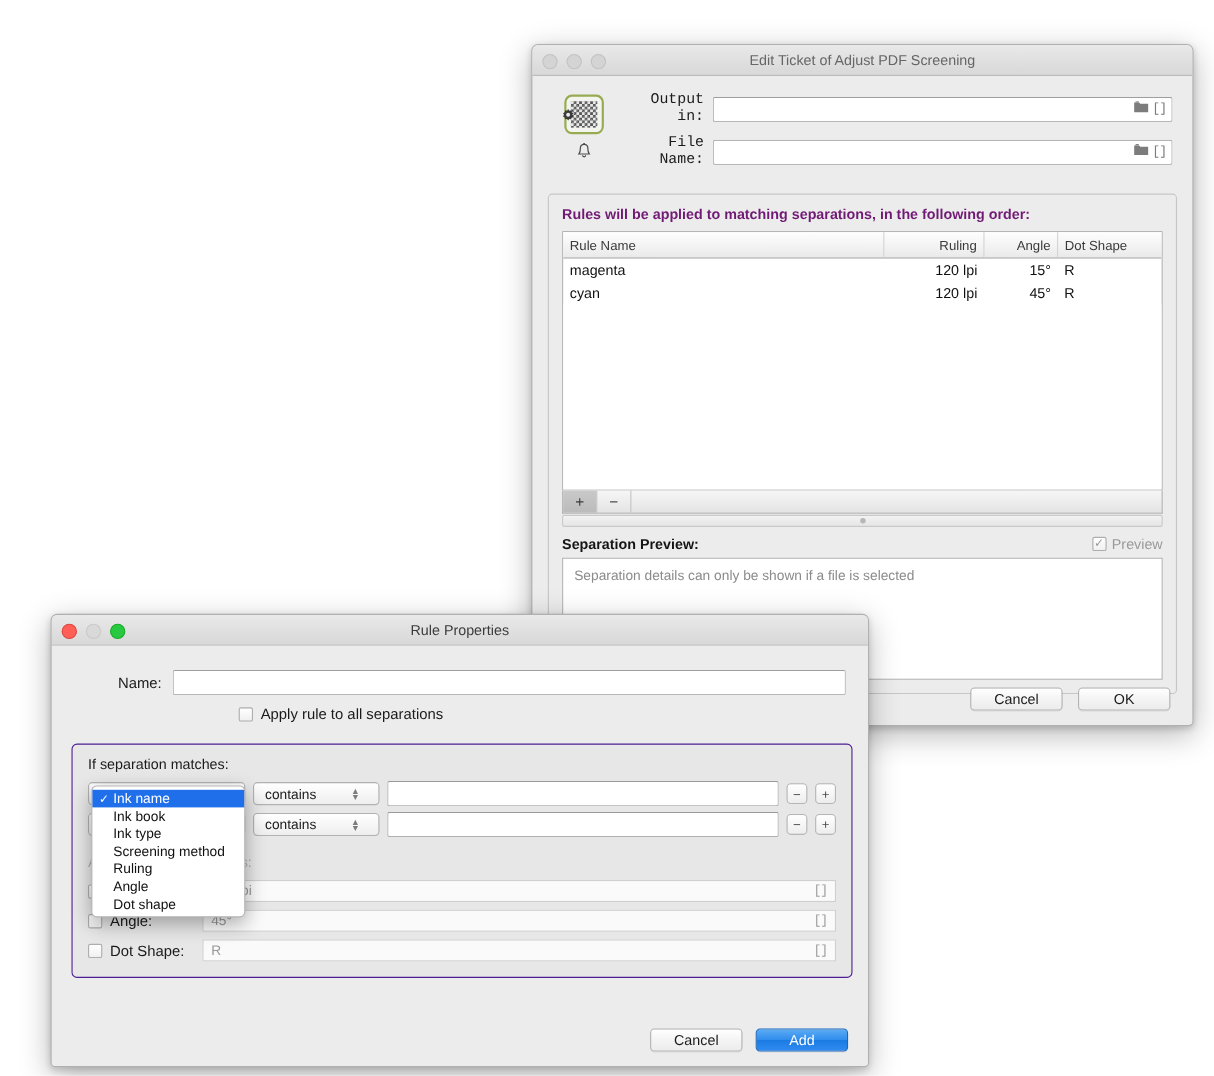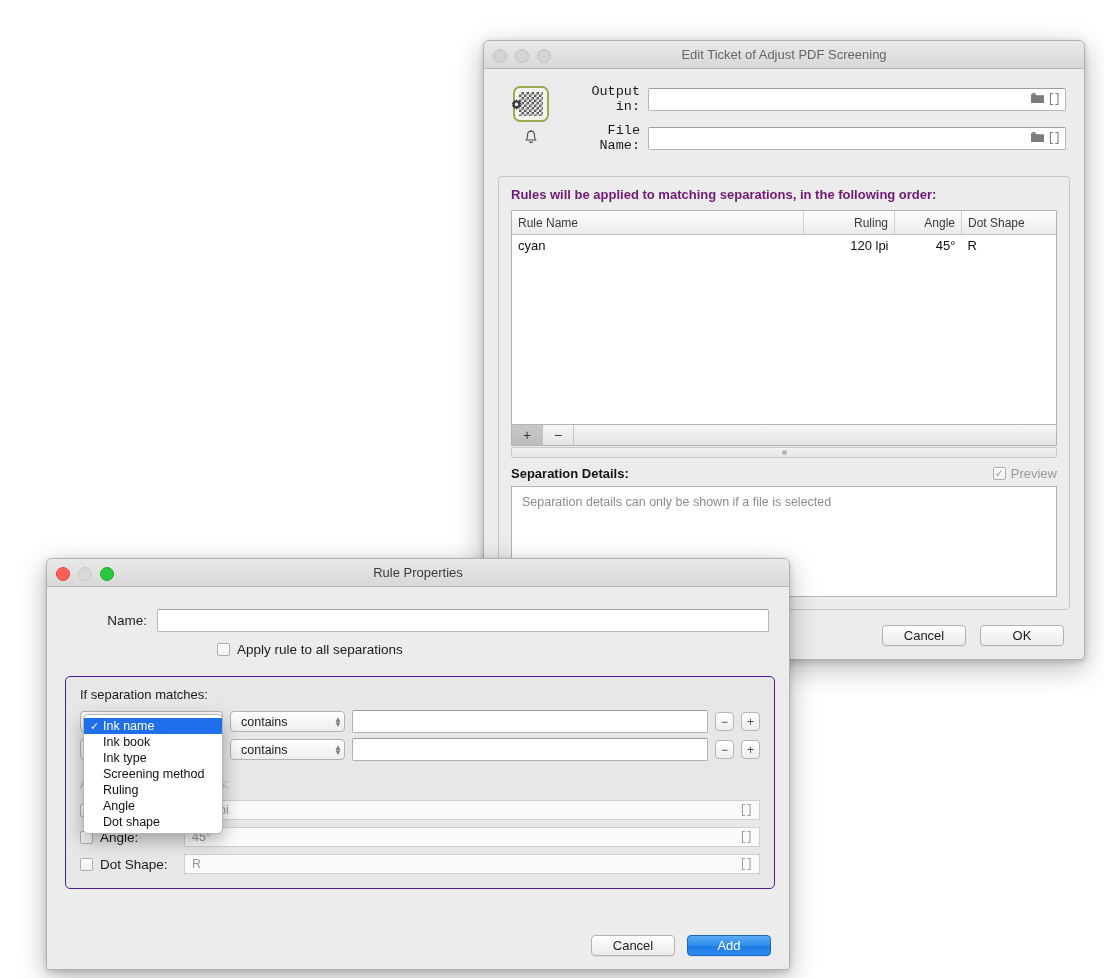--- a/index.html
+++ b/index.html
@@ -198,21 +198,21 @@
     padding: 10px 14px 14px 14px;
   }
   .group-title { font-size: 13px; color: #1a1a1a; margin-bottom: 8px; }
   .group-title.dim { color: #b0b0b0; }
 
   .cond-row { display: flex; align-items: center; gap: 7px; margin-bottom: 5px; }
   .popup {
     height: 21px; border: 1px solid #b2b2b2; border-radius: 4px;
     background: linear-gradient(to bottom,#ffffff,#eeeeee);
     display: flex; align-items: center; justify-content: space-between;
-    font-size: 12.5px; color: #1a1a1a; padding: 0 2px 0 10px;
+    font-size: 12.5px; color: #1a1a1a; padding: 0 17px 0 10px;
     box-sizing: border-box; position: relative;
   }
   .popup .arrows {
     display: inline-flex; flex-direction: column; line-height: 5px;
     font-size: 8px; color: #7b7b7b; margin-left: 8px;
   }
   .popup.w-attr { width: 143px; }
   .popup.w-op { width: 115px; }
   .cond-input {
     flex: 1; height: 21px; background: #fff; border: 1px solid #b0b0b0;
@@ -339,20 +339,26 @@
             <thead>
               <tr>
                 <th>Rule Name</th>
                 <th class="c-ruling" style="text-align:right">Ruling</th>
                 <th class="c-angle" style="text-align:right">Angle</th>
                 <th class="c-dot">Dot Shape</th>
               </tr>
             </thead>
             <tbody>
               <tr>
+                <td>magenta</td>
+                <td class="c-ruling">120 lpi</td>
+                <td class="c-angle">15°</td>
+                <td class="c-dot">R</td>
+              </tr>
+              <tr>
                 <td>cyan</td>
                 <td class="c-ruling">120 lpi</td>
                 <td class="c-angle">45°</td>
                 <td class="c-dot">R</td>
               </tr>
             </tbody>
           </table>
           <div class="tbl-body-pad"></div>
         </div>
 
@@ -360,21 +366,21 @@
           <div class="pm-btn pressed">+</div>
           <div class="pm-btn">−</div>
           <div class="spacer"></div>
         </div>
 
         <div class="grabber">
           <span class="dot"></span>
         </div>
 
         <div class="sep-hdr">
-          <div class="lbl">Separation Details:</div>
+          <div class="lbl">Separation Preview:</div>
           <span class="chk checked-gray">✓</span>
           <span class="chk-label-gray">Preview</span>
         </div>
 
         <div class="details-box">
           <div class="ph">Separation details can only be shown if a file is selected</div>
         </div>
       </div>
 
       <div class="footnote">odified settings are displayed in black.</div>

